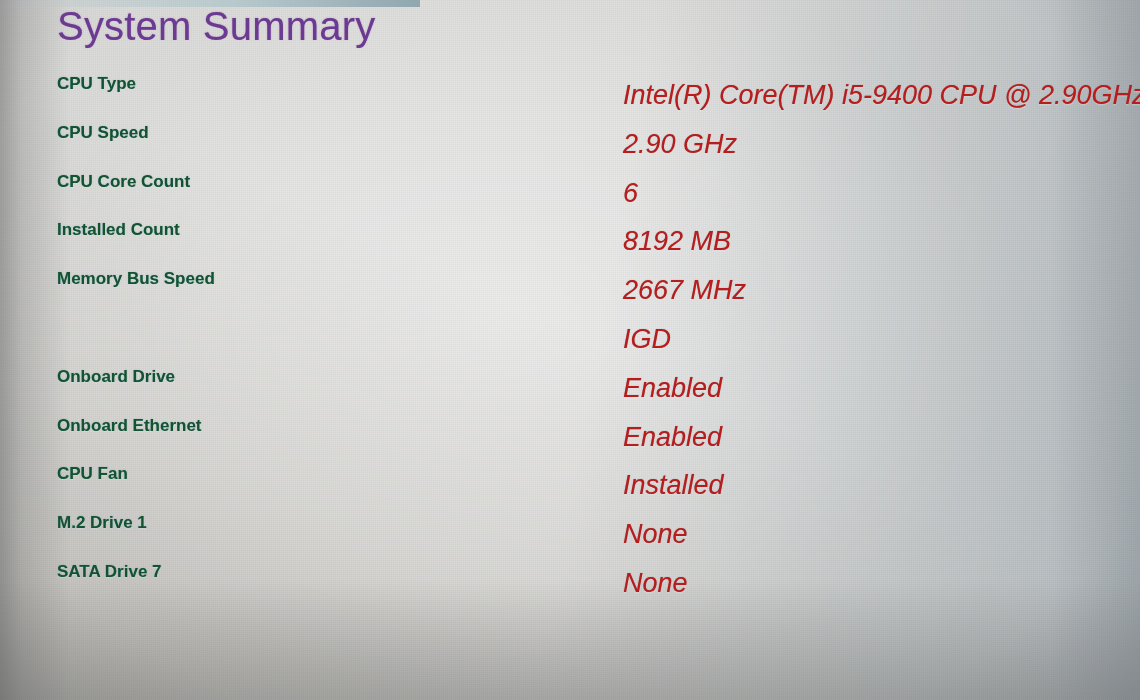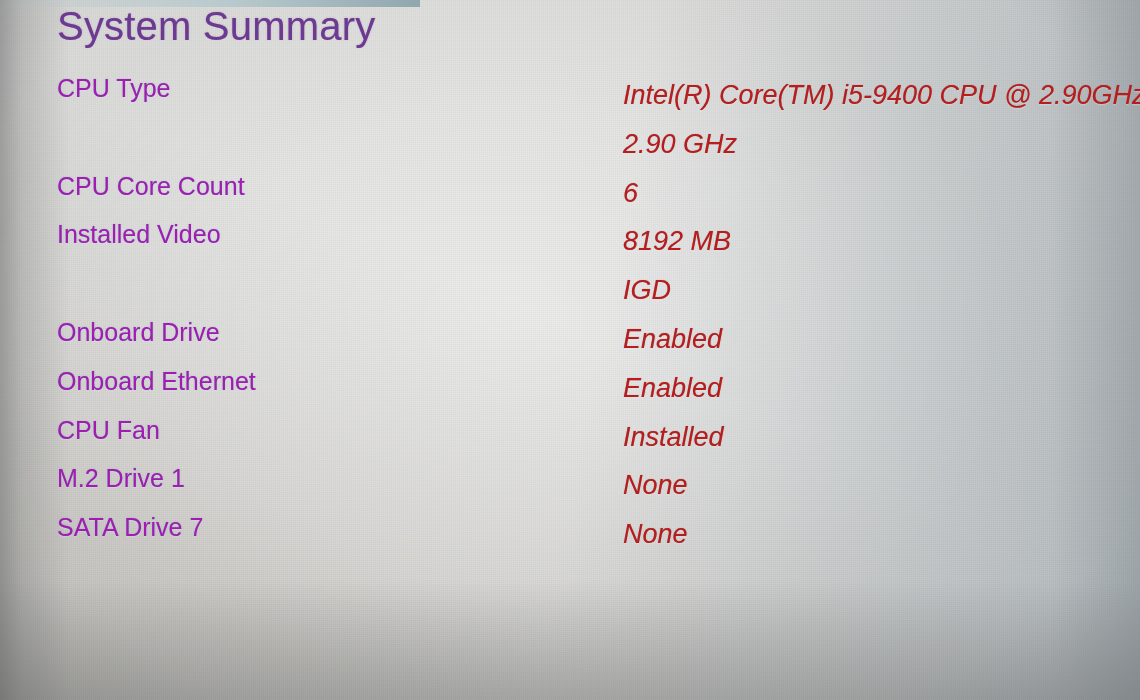--- a/index.html
+++ b/index.html
@@ -108,23 +108,23 @@
   }
   .row {
     position: relative;
     height: 48.8px;
     width: 100%;
   }
   .row-label {
     position: absolute;
     left: 57px;
     top: 0;
-    font-size: 25px;
-    font-weight: 400;
-    color: #a21caf;
+    font-size: 17px;
+    font-weight: 700;
+    color: #14532d;
     text-shadow: 0 0 1.2px rgba(31,118,169,0.50), 0 1px 1.6px rgba(255,255,255,0.40);
     white-space: nowrap;
   }
   .row-value {
     position: absolute;
     left: 623px;
     top: 6px;
     font-size: 27px;
     font-weight: 400;
     color: #b91c1c;
@@ -153,29 +153,34 @@
 
   <div id="content">
     <div class="page-title">System Summary</div>
 
     <div class="rows" id="rows-container">
         <div class="row">
           <div class="row-label">CPU Type</div>
           <div class="row-value">Intel(R) Core(TM) i5-9400 CPU @ 2.90GHz</div>
         </div>
         <div class="row">
+          <div class="row-label">CPU Speed</div>
           <div class="row-value">2.90 GHz</div>
         </div>
         <div class="row">
           <div class="row-label">CPU Core Count</div>
           <div class="row-value">6</div>
         </div>
         <div class="row">
-          <div class="row-label">Installed Video</div>
+          <div class="row-label">Installed Count</div>
           <div class="row-value">8192 MB</div>
+        </div>
+        <div class="row">
+          <div class="row-label">Memory Bus Speed</div>
+          <div class="row-value">2667 MHz</div>
         </div>
         <div class="row">
           <div class="row-value">IGD</div>
         </div>
         <div class="row">
           <div class="row-label">Onboard Drive</div>
           <div class="row-value">Enabled</div>
         </div>
         <div class="row">
           <div class="row-label">Onboard Ethernet</div>

